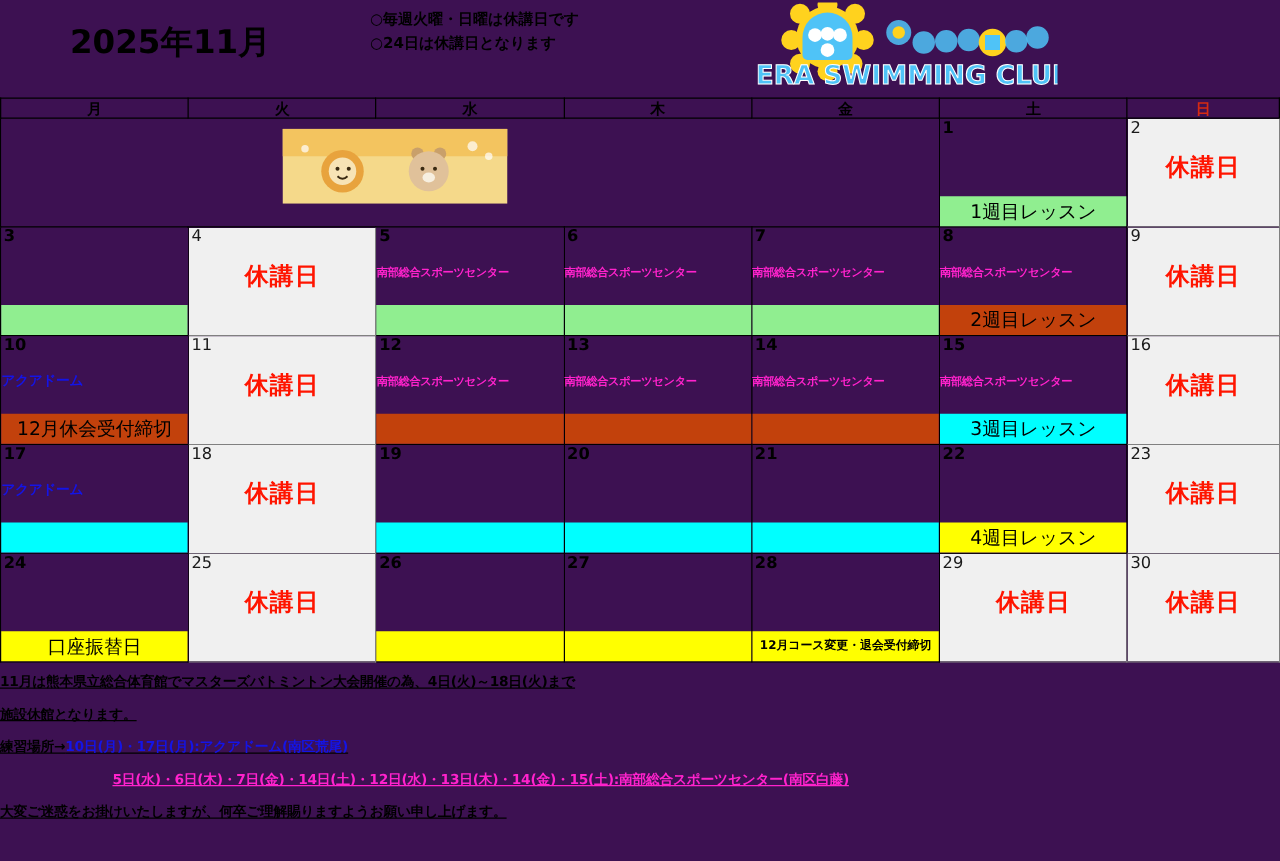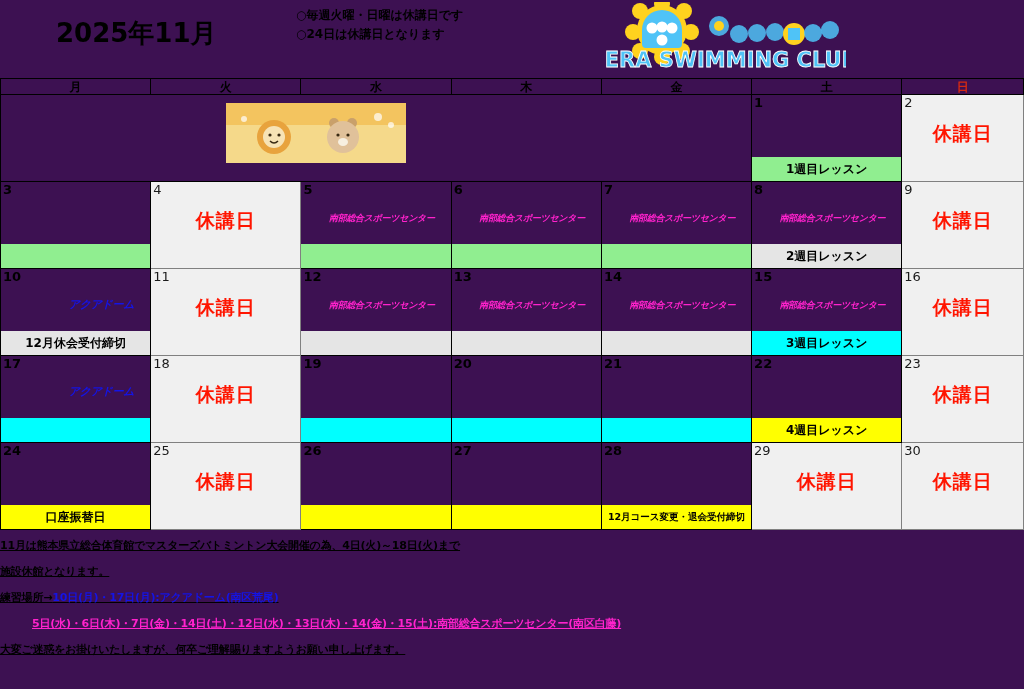--- a/index.html
+++ b/index.html
@@ -94,28 +94,27 @@
     font-size: 13px;
     font-weight: bold;
     color: #000000;
     line-height: 15px;
   }
   td.rest .daynum { font-weight: normal; color: #1a1a1a; }
 
   .venue {
     position: absolute;
     left: 0;
-    right: 16px;
+    right: 0;
     top: 30px;
-    text-align: right;
+    text-align: left;
     font-size: 9px;
     font-weight: bold;
     white-space: nowrap;
     letter-spacing: -0.3px;
-    font-style: italic;
   }
   .venue.nanbu { color: #ff22cc; }
   .venue.aqua  { color: #1414e6; font-size: 11px; top: 28px; }
 
   .rest-label {
     position: absolute;
     left: 0; right: 0;
     top: 26px;
     text-align: center;
     font-size: 19px;
@@ -123,29 +122,29 @@
     color: #ff1500;
     letter-spacing: 1px;
   }
 
   .band {
     position: absolute;
     left: 0; right: 0; bottom: 0;
     height: 24px;
     line-height: 24px;
     text-align: center;
-    font-size: 12px;
-    font-weight: bold;
+    font-size: 15px;
+    font-weight: normal;
     color: #000000;
     white-space: nowrap;
     overflow: hidden;
   }
   .band.small { font-size: 9.5px; font-weight: bold; margin-top: 28px; }
   .band.green  { background: #90ee90; }
-  .band.orange { background: #e5e5e5; }
+  .band.orange { background: #c2410c; }
   .band.cyan   { background: #00ffff; }
   .band.yellow { background: #ffff00; text-align: center; }
   .band.empty  { color: transparent; }
 
   
   .illus-cell { position: relative; }
   .illus {
     position: absolute;
     left: 0; top: 6px;
     width: 180px;
@@ -163,21 +162,21 @@
   .footer div {
     font-size: 11px;
     font-weight: bold;
     line-height: 26px;
     white-space: nowrap;
     letter-spacing: -0.2px;
     text-decoration: underline;
   }
   .f-blue { color: #1414e6; }
   .f-magenta { color: #ff22cc; }
-  .indent { padding-left: 32px; }
+  .indent { padding-left: 90px; }
   .f-line-blue-mixed .lead { color: #000000; }
 </style>
 </head>
 <body>
 
 <div class="header">
   <div class="month-title">2025年11月</div>
 
   <div class="header-notes">
     <div>○毎週火曜・日曜は休講日です</div>

